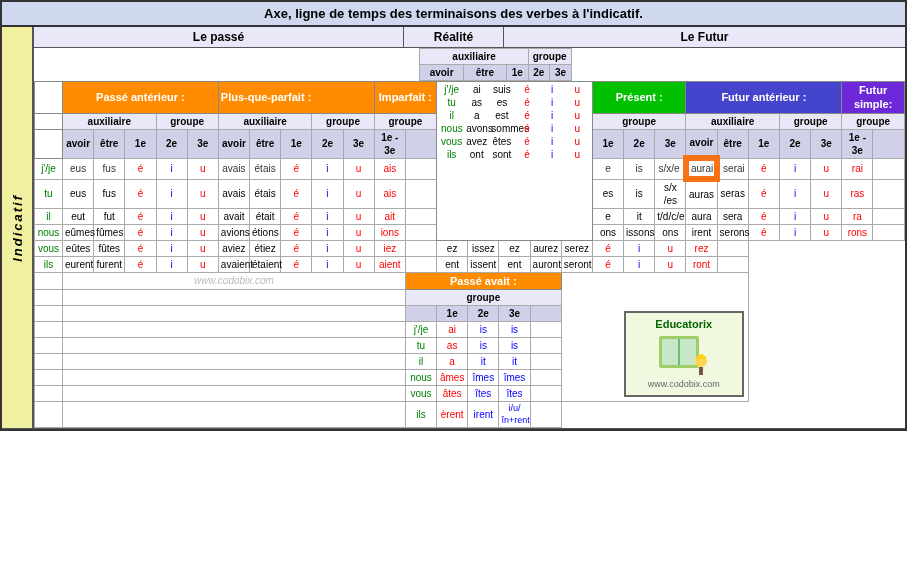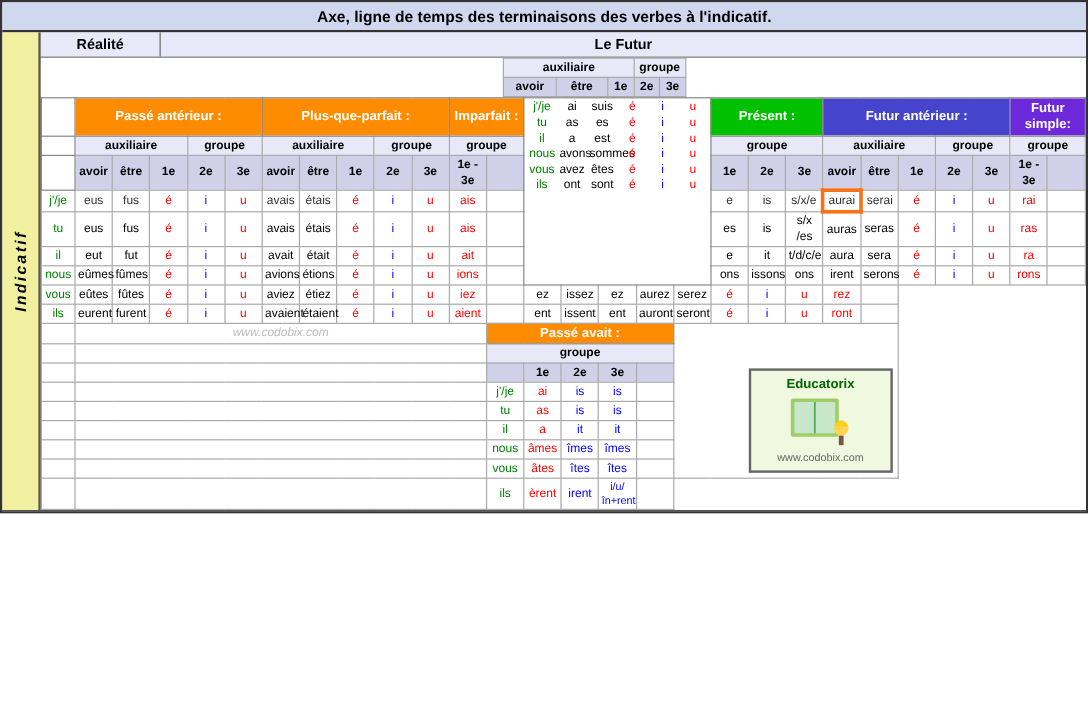--- a/index.html
+++ b/index.html
@@ -46,20 +46,21 @@
 
   <div style="display:flex; border-bottom: 1px solid #555;">
 
     <div style="width:32px; min-width:32px; background:#f0f0a0; border-right:2px solid #555; display:flex; align-items:center; justify-content:center;">
       <span style="writing-mode:vertical-rl; transform:rotate(180deg); font-weight:bold; font-size:13px; letter-spacing:2px; font-style:italic;">Indicatif</span>
     </div>
 
     <div style="flex:1; display:flex; flex-direction:column;">
 
       <div style="display:flex; border-bottom:1px solid #555;">
+        <div style="flex:0 0 370px; text-align:center; font-weight:bold; font-size:12px; padding:3px; border-right:1px solid #555; background:#e8e8f8;">Le passé</div>
         <div style="flex:0 0 100px; text-align:center; font-weight:bold; font-size:12px; padding:3px; border-right:1px solid #555; background:#e8e8f8;">Réalité</div>
         <div style="flex:1; text-align:center; font-weight:bold; font-size:12px; padding:3px; background:#e8e8f8;">Le Futur</div>
       </div>
 
       <table style="width:100%; border-collapse:collapse; table-layout:fixed; font-size:10px;">
 
         <colgroup>
 
           <col style="width:28px">
           <col style="width:30px">
@@ -125,21 +126,21 @@
         </table>
 
       <table style="width:100%; border-collapse:collapse; font-size:10px;">
 
         <tbody>
             <tr>
           <td style="width:28px; border:1px solid #888;"></td>
 
           <td colspan="5" style="background:#ff8c00; color:#fff; font-weight:bold; text-align:center; border:1px solid #888; font-size:11px;">Passé antérieur :</td>
 
-          <td colspan="5" style="background:#ff8c00; color:#fff; font-weight:bold; text-align:center; border:1px solid #888; font-size:11px;">Plus-que-parfait :</td>
+          <td colspan="5" style="background:#ff8c00; color:#fff; font-weight:bold; text-align:left; border:1px solid #888; font-size:11px;">Plus-que-parfait :</td>
 
           <td colspan="2" style="background:#ff8c00; color:#fff; font-weight:bold; text-align:center; border:1px solid #888; font-size:11px;">Imparfait :</td>
 
           <td colspan="5" style="border:1px solid #888; background:#fff; vertical-align:top; font-size:10px;" rowspan="7">
             <table style="width:100%; border-collapse:collapse; height:100%;">
               <tbody>
                     <tr>
                 <td style="color:green; border:none; padding:0 2px;">j'/je</td>
                 <td style="color:black; border:none; padding:0 2px;">ai</td>
                 <td style="color:black; border:none; padding:0 2px;">suis</td>
@@ -250,21 +251,21 @@
           <td style="color:#333; border:1px solid #aaa;">étais</td>
           <td style="color:red; border:1px solid #aaa;">é</td>
           <td style="color:blue; border:1px solid #aaa;">i</td>
           <td style="color:red; border:1px solid #aaa;">u</td>
           <td style="color:red; border:1px solid #aaa;">ais</td>
           <td style="border:1px solid #aaa;"></td>
 
           <td style="color:#333; border:1px solid #aaa;">e</td>
           <td style="color:#333; border:1px solid #aaa;">is</td>
           <td style="color:#333; border:1px solid #aaa;">s/x/e</td>
-          <td style="color:#333; border:3px solid #f97316;">aurai</td>
+          <td style="color:#333; border:6px solid #f97316;text-align:right;">aurai</td>
           <td style="color:#333; border:1px solid #aaa;">serai</td>
           <td style="color:red; border:1px solid #aaa;">é</td>
           <td style="color:blue; border:1px solid #aaa;">i</td>
           <td style="color:red; border:1px solid #aaa;">u</td>
           <td style="color:red; border:1px solid #aaa;">rai</td>
           <td style="border:1px solid #aaa;"></td>
         </tr>
         <tr>
           <td style="color:green; border:1px solid #aaa;">tu</td>
           <td style="border:1px solid #aaa;">eus</td>

